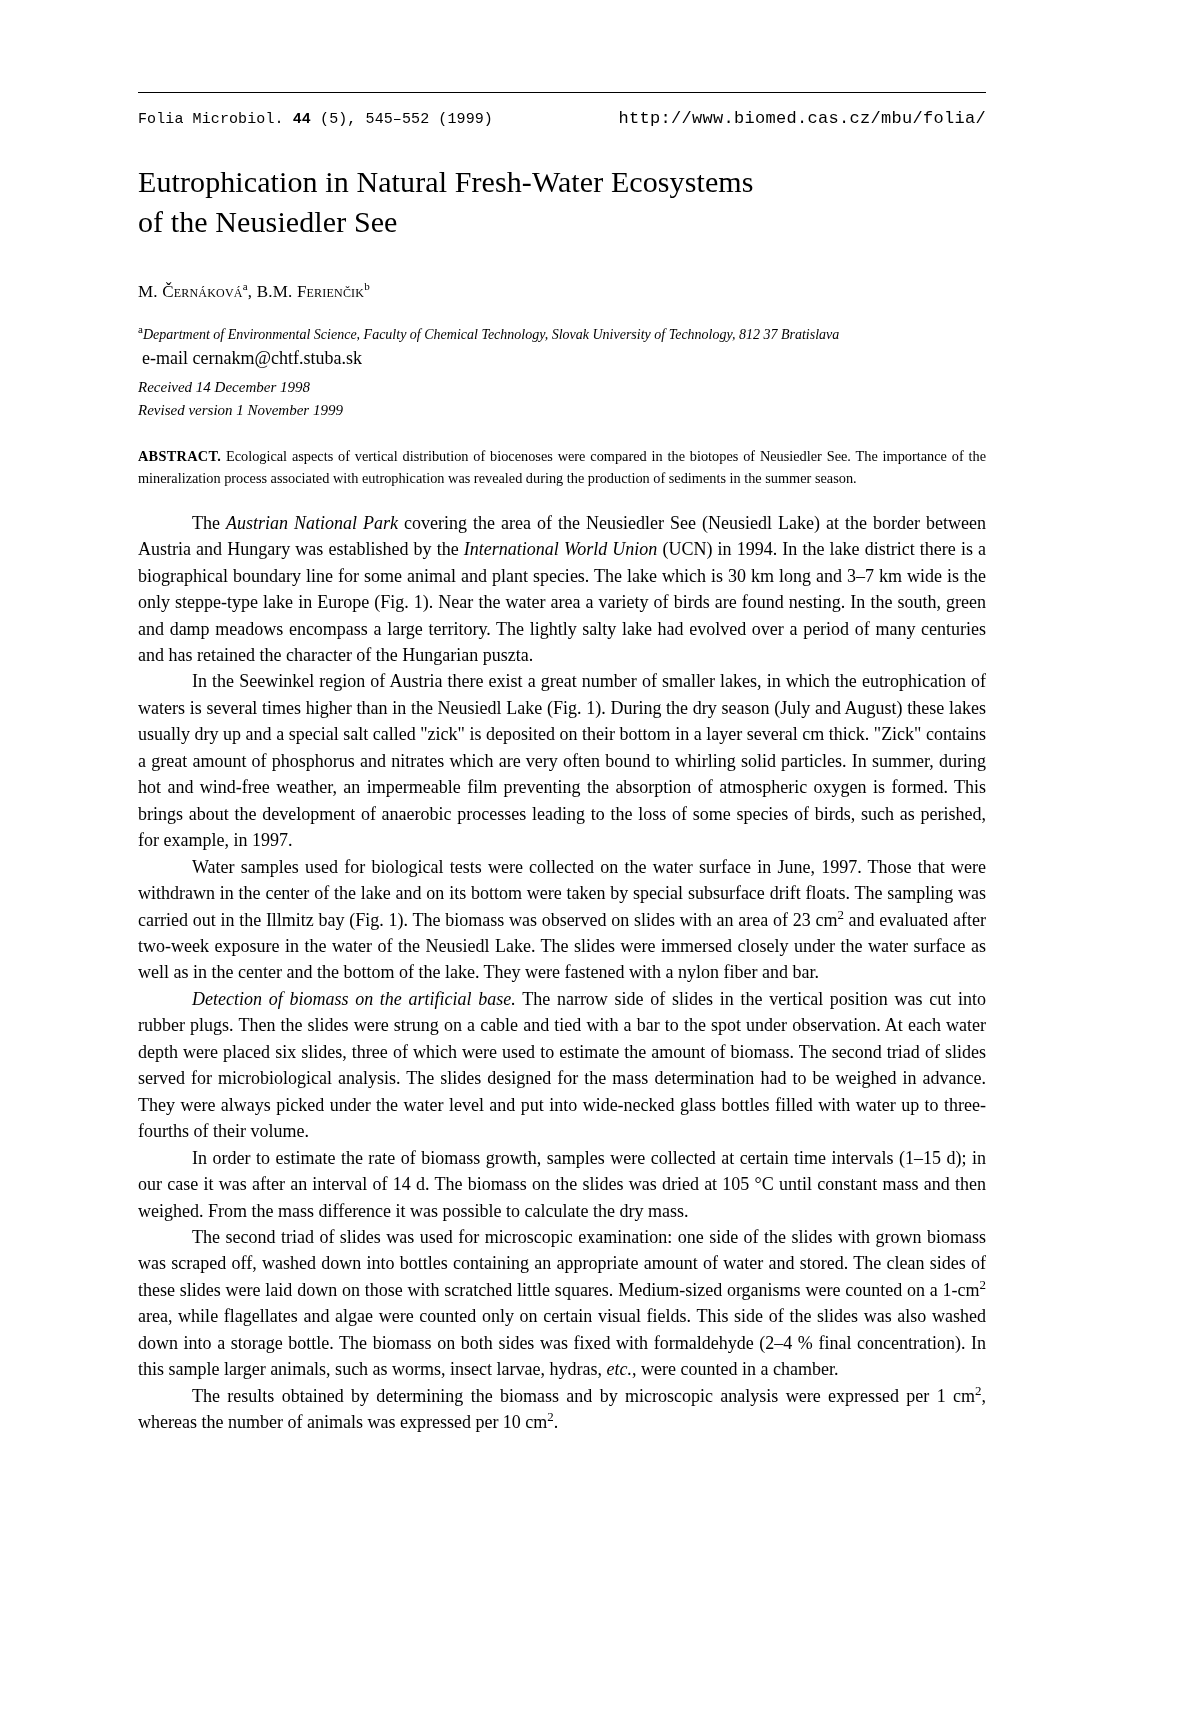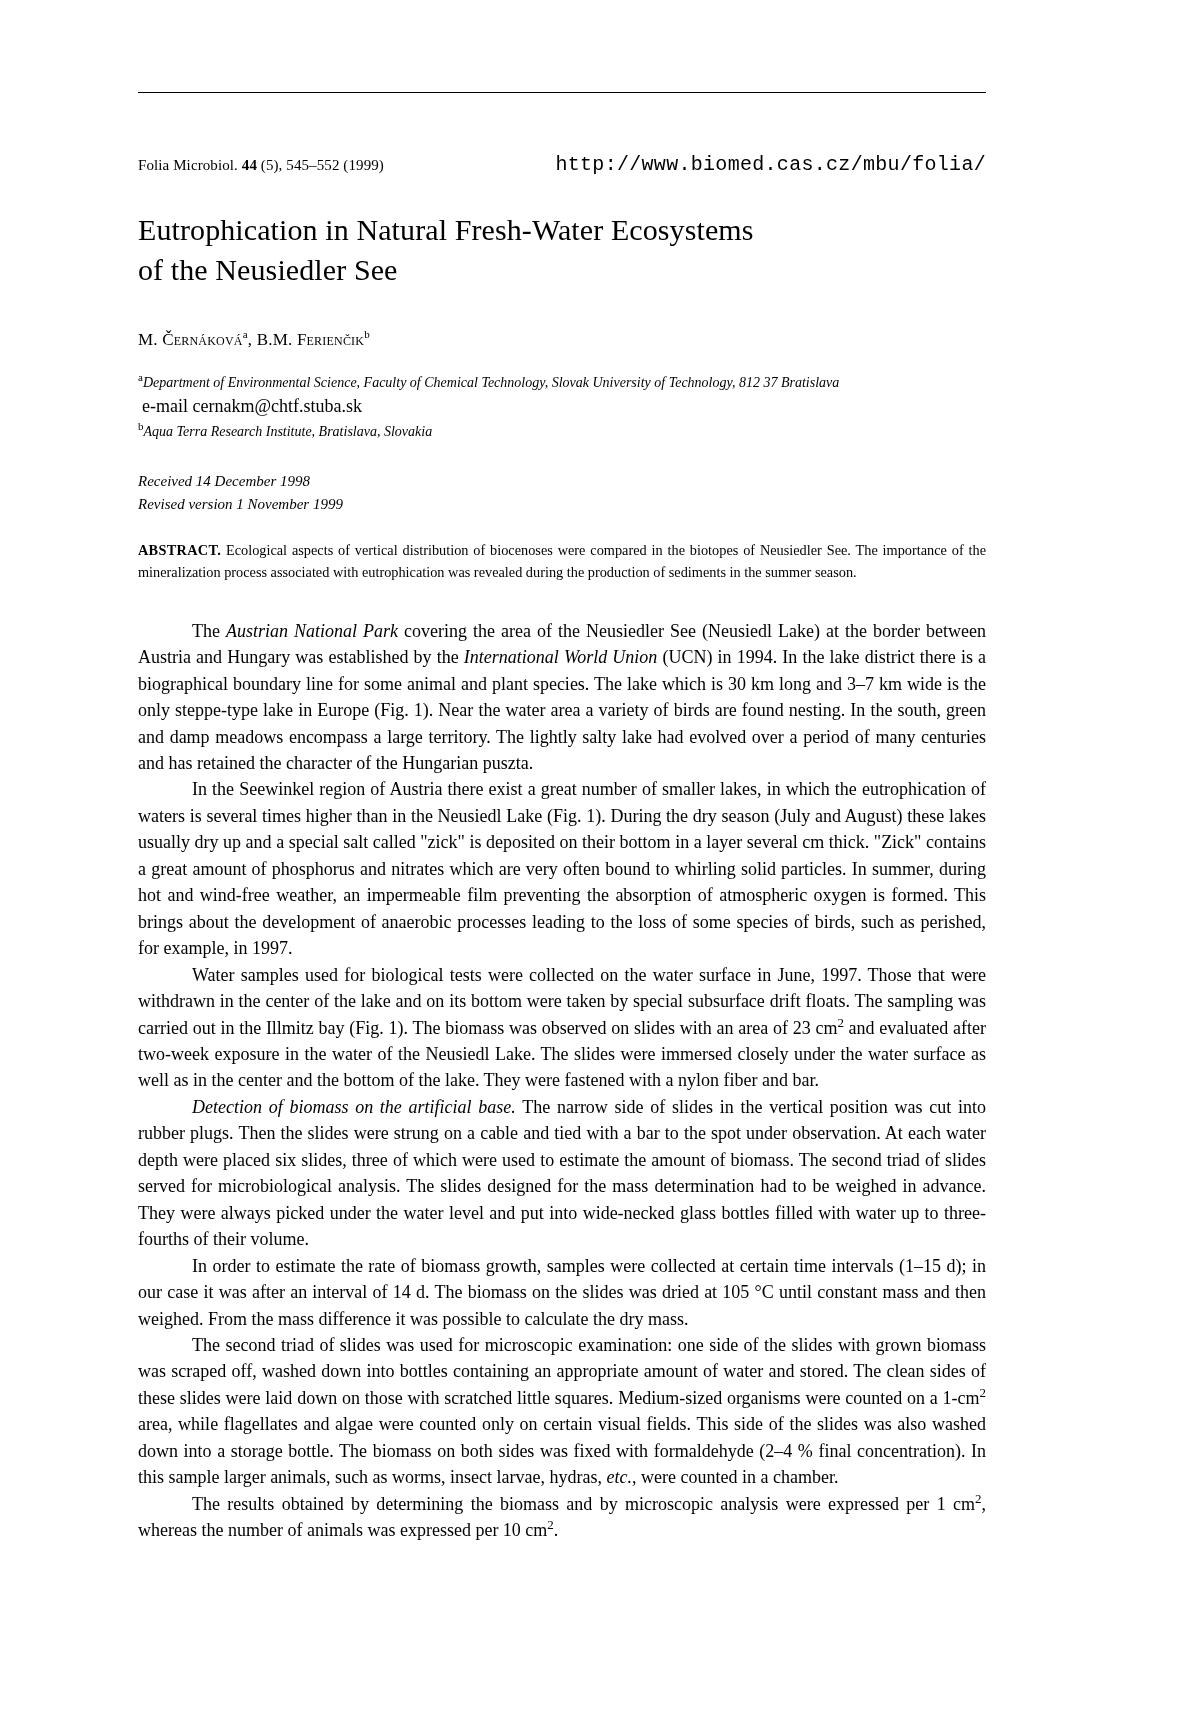--- a/index.html
+++ b/index.html
@@ -34,32 +34,31 @@
     margin: 0 0 16px 0;
   }
   .headerline {
     display: flex;
     justify-content: space-between;
     align-items: baseline;
     font-size: 14.5px;
     margin-bottom: 34px;
   }
   .journal-ref {
-    font-family: Liberation Serif, serif;
+    font-family: Liberation Mono, monospace;
     font-size: 15px;
     letter-spacing: 0.1px;
   }
   .journal-ref .vol {
     font-weight: bold;
   }
   .url {
     font-family: "Liberation Mono", monospace;
-    font-size: 20px;
+    font-size: 17px;
     letter-spacing: 0.3px;
-    margin-top: 44px;
   }
   h1.title {
     font-family: "Liberation Serif", serif;
     font-weight: normal;
     font-size: 30px;
     line-height: 1.33;
     margin: 0 0 40px 0;
     letter-spacing: 0.1px;
   }
   .authors {
@@ -106,21 +105,21 @@
     text-align: left;
     font-style: italic;
     font-size: 15px;
     line-height: 1.55;
     margin-bottom: 24px;
   }
   .abstract {
     font-size: 14.3px;
     line-height: 1.52;
     text-align: justify;
-    margin-bottom: 34px;
+    margin-bottom: 20px;
   }
   .abstract .lbl {
     font-weight: bold;
     letter-spacing: 0.3px;
   }
   p.body {
     font-size: 18px;
     line-height: 1.47;
     text-align: justify;
     margin: 0;
@@ -152,21 +151,20 @@
       <span>Eutrophication in Natural Fresh-Water Ecosystems</span><br>
       <span>of the Neusiedler See</span>
     </h1>
 
     <div class="authors"><span>M. </span><span class="smallcaps">Černáková</span><sup>a</sup><span>, </span><span>B.M. </span><span class="smallcaps">Ferienčik</span><sup>b</sup></div>
 
     <div class="affil"><sup>a</sup><span>Department of Environmental Science, Faculty of Chemical Technology, Slovak University of Technology, 812 37 Bratislava</span>
       <span class="email">e-mail  cernakm@chtf.stuba.sk</span>
     </div>
 
-    <div class="affil-b"><sup>b</sup><span>Aqua Terra Research Institute, Bratislava, Slovakia</span></div>
 
     <div class="dates">
       <div>Received 14 December 1998</div>
       <div>Revised version 1 November 1999</div>
     </div>
 
     <div class="abstract"><span class="lbl">ABSTRACT.</span><span> Ecological aspects of vertical distribution of biocenoses were compared in the biotopes of Neusiedler See. The importance of the mineralization process associated with eutrophication was revealed during the production of sediments in the summer season.</span></div>
 
     <p class="body"><span>The </span><i>Austrian National Park</i><span> covering the area of the Neusiedler See (Neusiedl Lake) at the border between Austria and Hungary was established by the </span><i>International World Union</i><span> (UCN) in 1994. In the lake district there is a biographical boundary line for some animal and plant species. The lake which is 30 km long and 3–7 km wide is the only steppe-type lake in Europe (Fig. 1). Near the water area a variety of birds are found nesting. In the south, green and damp meadows encompass a large territory. The lightly salty lake had evolved over a period of many centuries and has retained the character of the Hungarian puszta.</span></p>
 

